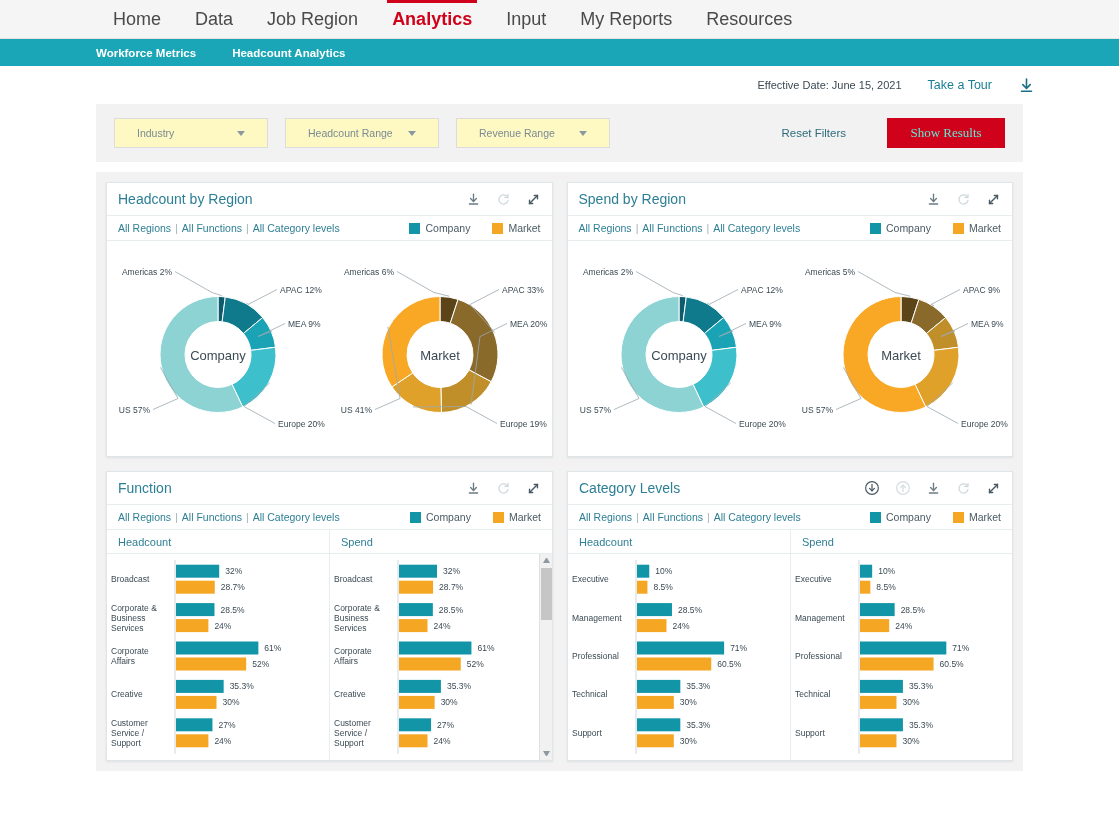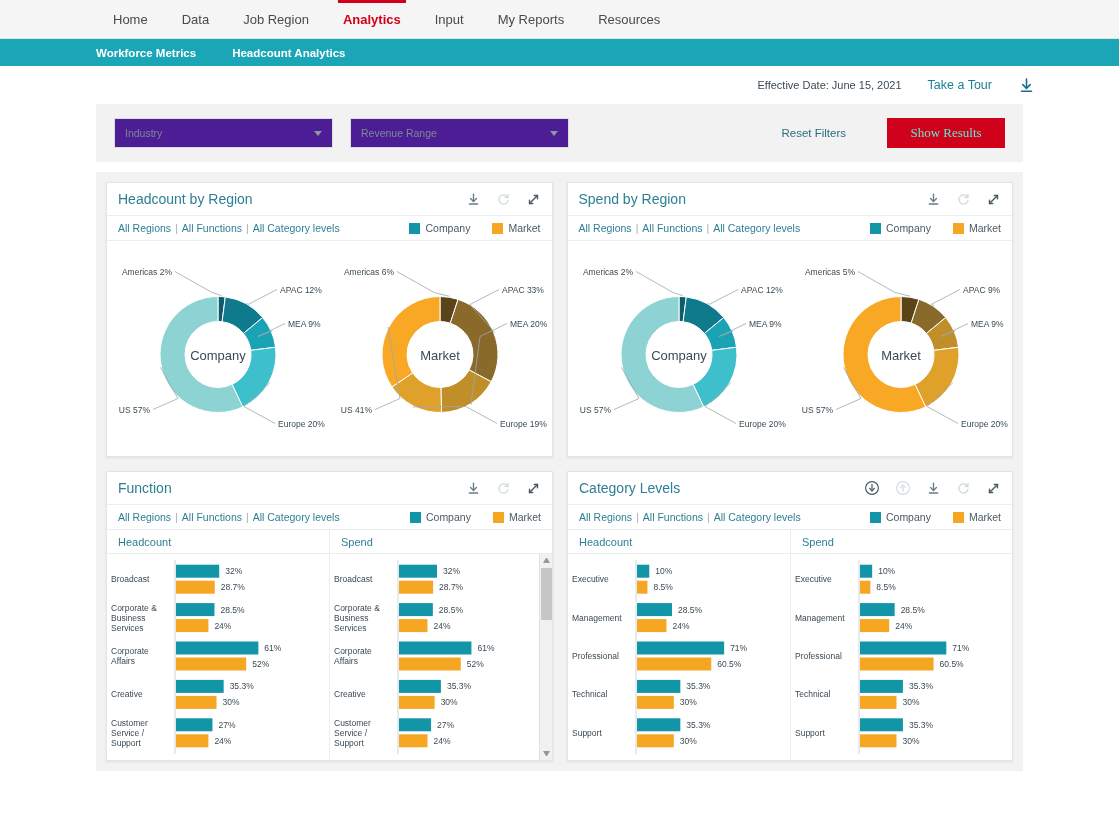--- a/index.html
+++ b/index.html
@@ -15,21 +15,21 @@
   
   .topnav {
     height:39px; background:#f5f5f5;
     border-bottom:1px solid #e3e3e3;
     display:flex; align-items:stretch;
     padding-left:96px;
   }
   .topnav-item {
     display:flex; align-items:center;
     padding:16px 17px;
-    font-size:13px; color:#4a4a4a;
+    font-size:18px; color:#4a4a4a;
     position:relative; cursor:pointer;
     white-space:nowrap;
   }
   .topnav-item.active { color:#d0021b; font-weight:bold; }
   .topnav-item.active::before {
     content:""; position:absolute; top:0; left:12px; right:12px;
     height:3px; background:#d0021b;
   }
 
   .subnav {
@@ -53,24 +53,24 @@
   .dl-icon-lg { cursor:pointer; display:flex; align-items:center; }
 
   
   .filter-wrap { padding:0 96px 0 96px; }
   .filter-bar {
     background:#f2f2f2; height:58px;
     display:flex; align-items:center;
     padding:0 18px; gap:17px;
   }
   .select-box {
-    width:219px; height:30px; background:#4c1d95;
+    width:154px; height:30px; background:#fef9c3;
     border:1px solid #dcdcdc;
     display:flex; align-items:center;
-    padding:0 10px; font-size:10.5px; color:#7b8a93;
+    padding:0 22px; font-size:10.5px; color:#7b8a93;
     justify-content:space-between; cursor:pointer;
   }
   .chev { width:0;height:0;border-left:4px solid transparent;border-right:4px solid transparent;border-top:5px solid #8b98a0; }
   .filter-spacer { flex:1; }
   .reset-filters { font-size:11.5px; color:#2d6b7d; cursor:pointer; margin-right:24px; }
   .show-results {
     background:#d0021b; color:#5eead4; border:none;
     width:118px; height:30px; font-size:13px;
     font-family:Liberation Serif, serif;
     cursor:pointer;
@@ -180,20 +180,24 @@
           <path d="M3.5 14.3 L13.5 14.3"></path>
         </g>
       </svg>
   </span>
 </div>
 
 <div class="filter-wrap">
   <div class="filter-bar">
     <div class="select-box">
       <span>Industry</span>
+      <span class="chev"></span>
+    </div>
+    <div class="select-box">
+      <span>Headcount Range</span>
       <span class="chev"></span>
     </div>
     <div class="select-box">
       <span>Revenue Range</span>
       <span class="chev"></span>
     </div>
     <div class="filter-spacer"></div>
     <div class="reset-filters">Reset Filters</div>
     <button class="show-results">Show Results</button>
   </div>

